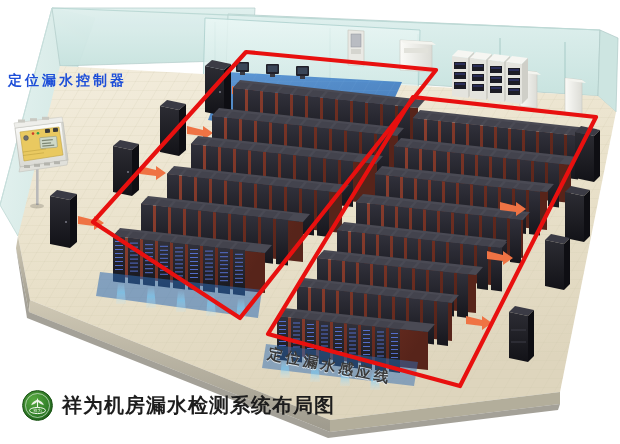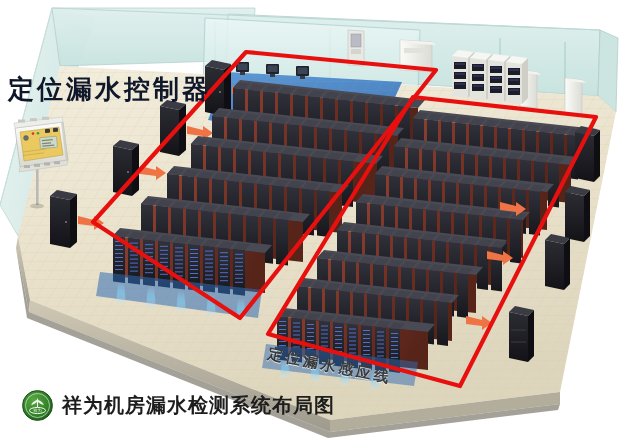--- a/index.html
+++ b/index.html
@@ -15,22 +15,22 @@
   .lbl{
     position:absolute;
     color:#3a3a3a;
     font-family:"DejaVu Sans","Liberation Sans",sans-serif;
     letter-spacing:2px;
     white-space:nowrap;
     -webkit-font-smoothing:antialiased;
   }
   #lbl-controller{
     left:8px; top:72px;
-    font-size:26px; font-weight:600;
-    color:#0f172a;
+    font-size:14px; font-weight:600;
+    color:#1d4ed8;
     letter-spacing:3px;
   }
   #lbl-sensorline{
     left:268px; top:344px;
     font-size:15px; font-weight:600;
     color:#3a3a3a;
     letter-spacing:3px;
     transform:rotate(11.5deg);
     transform-origin:left center;
     text-shadow:0 1px 0 rgba(255,255,255,.7);

